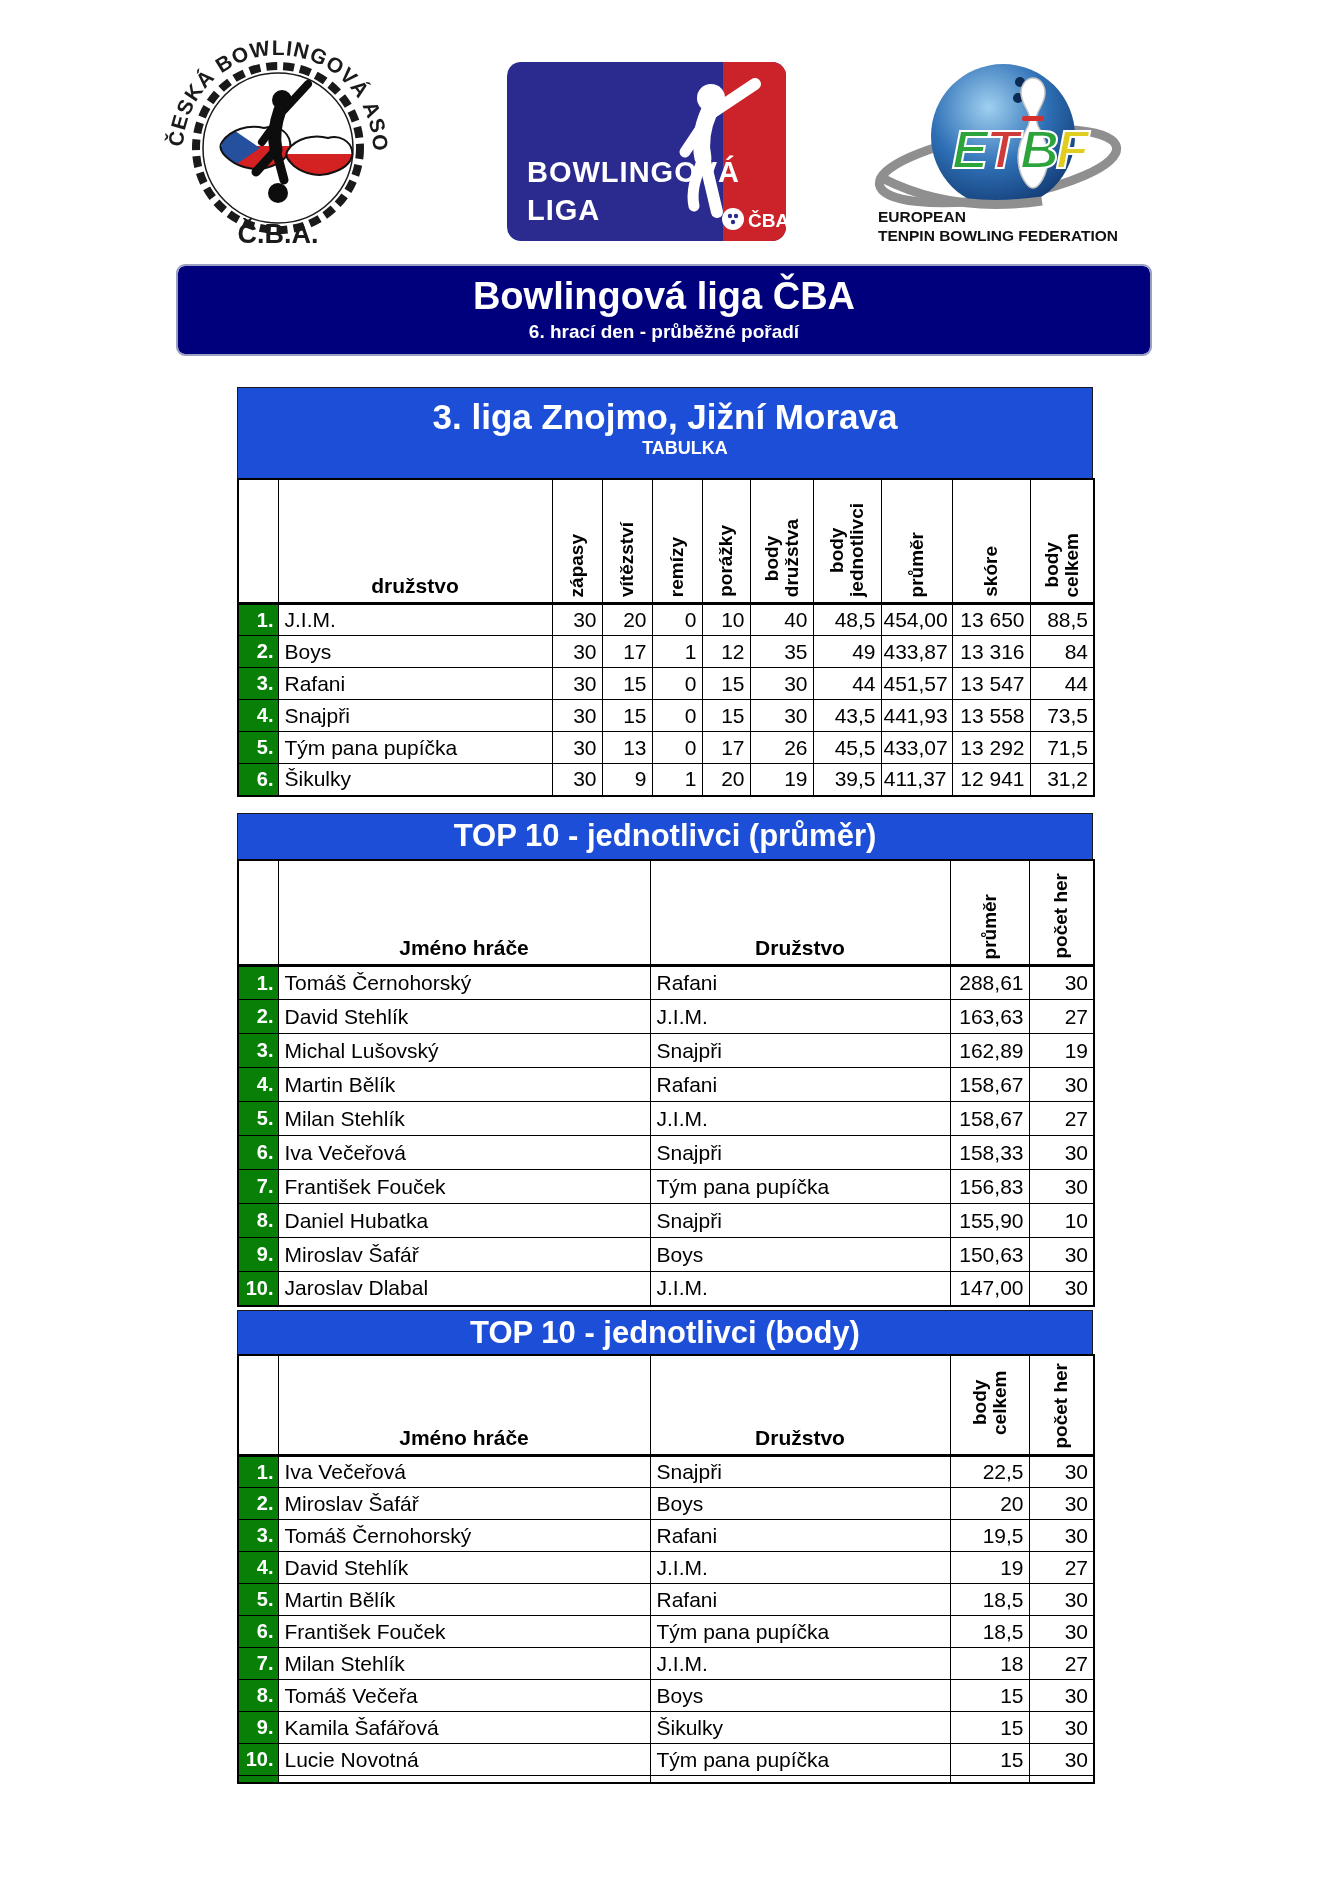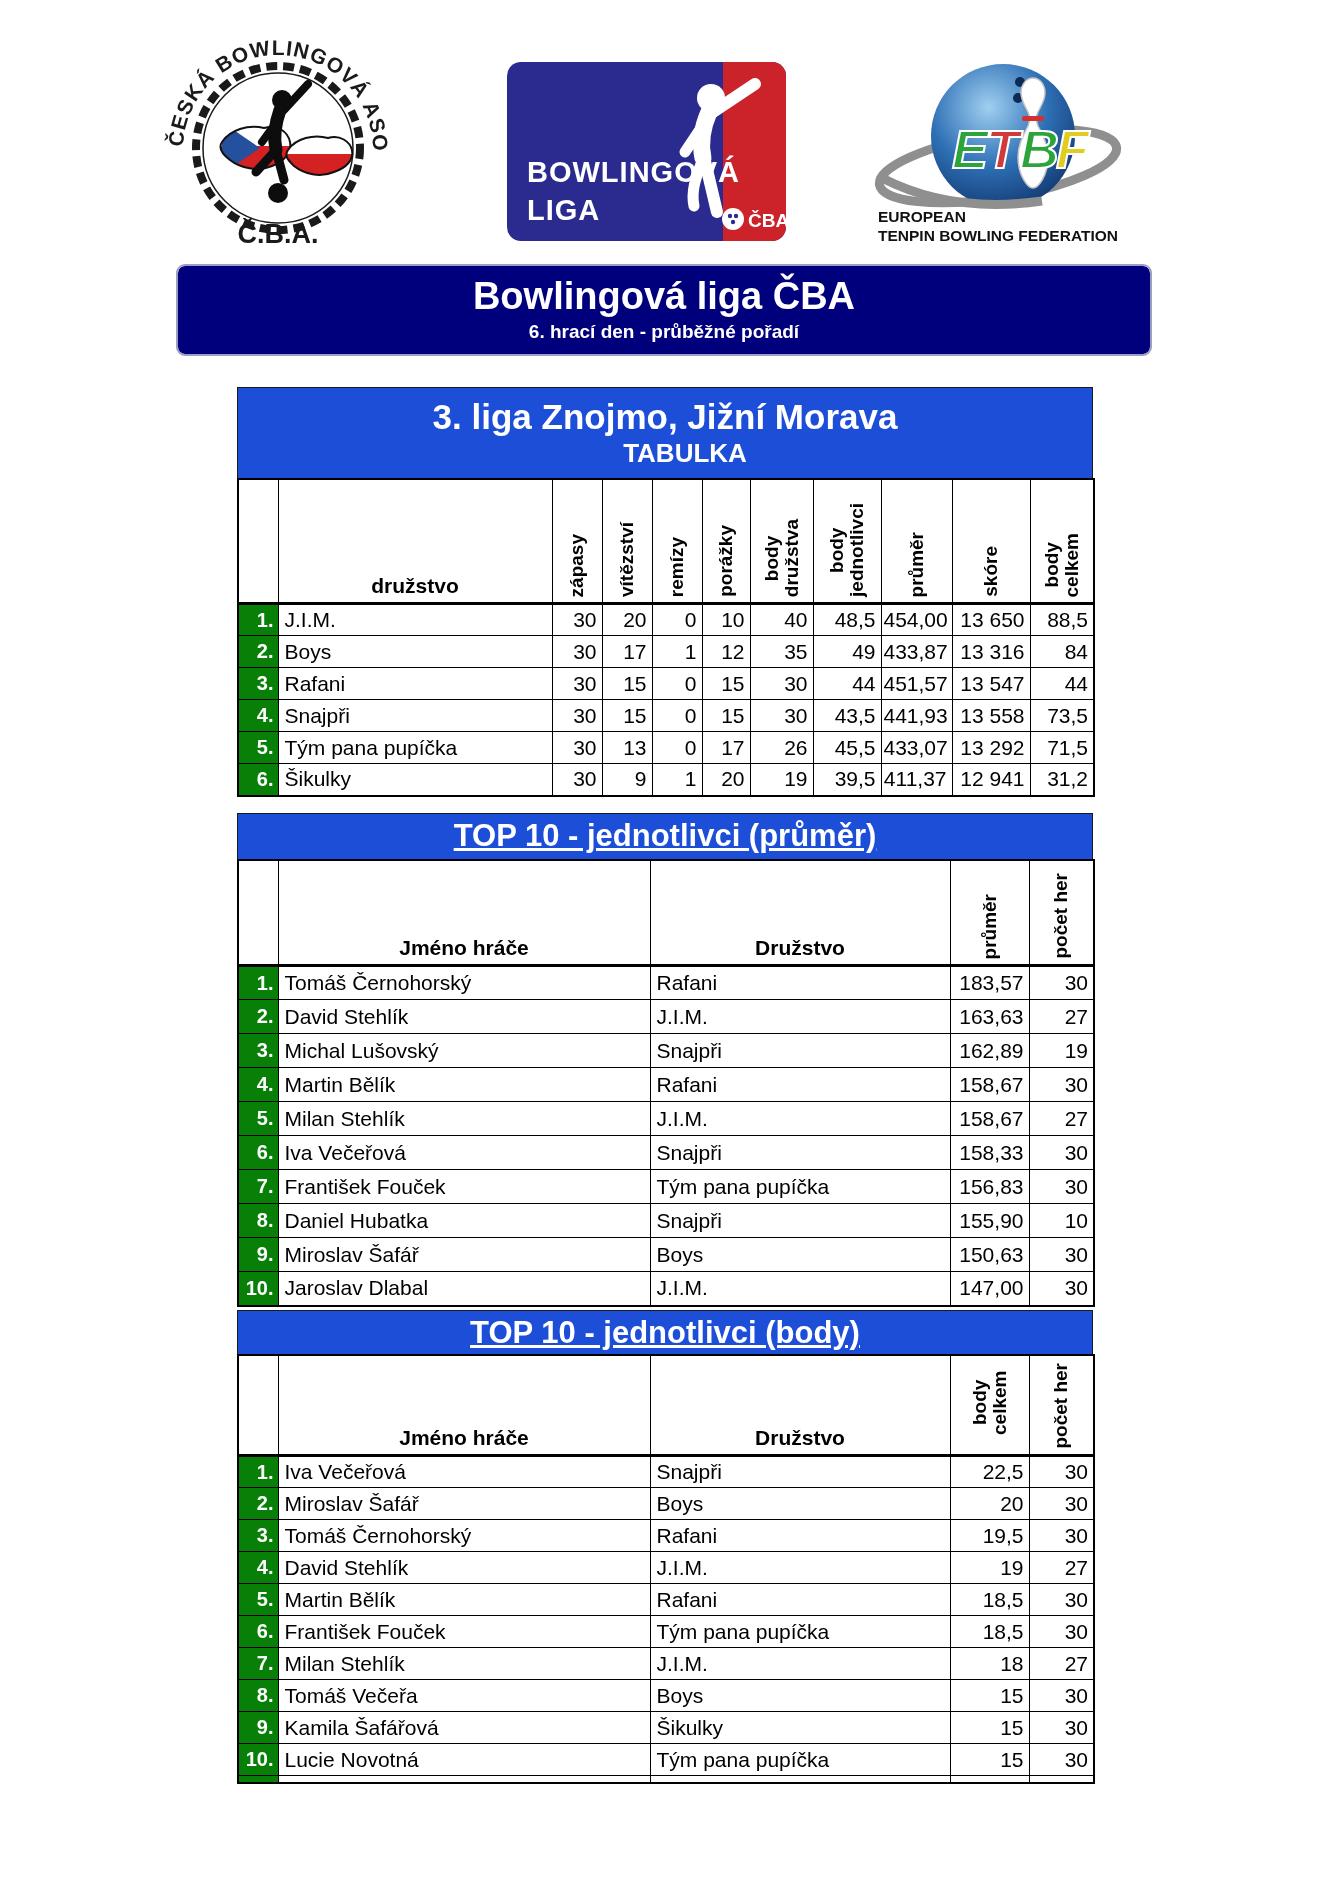--- a/index.html
+++ b/index.html
@@ -11,22 +11,22 @@
   .banner{left:178px;top:266px;width:972px;height:88px;background:#00007d;
           outline:2px solid #9aa0c4;text-align:center;color:#fff;border-radius:7px;}
   .banner-title{font-size:38px;font-weight:bold;margin-top:10px;line-height:1.1;}
   .banner-sub{font-size:19px;font-weight:bold;margin-top:3px;}
 
   
   .section{left:237px;width:856px;}
   .sec-title{background:#1d4ed8;color:#fff;text-align:center;font-weight:bold;
              border:1px solid #1a1a1a;border-bottom:none;box-sizing:border-box;}
   .sec-title .l1{font-size:35px;line-height:1.2;padding-top:8px;}
-  .sec-title .l2{font-size:26px;line-height:1.2;padding-left:40px;}
-  .sec-title .single{font-size:31px;line-height:44px;text-decoration:underline;}
+  .sec-title .l2{font-size:18px;line-height:1.2;padding-left:40px;}
+  .sec-title .single{font-size:31px;line-height:44px;}
 
   table{border-collapse:collapse;table-layout:fixed;width:856px;background:#fff;}
   td,th{border:1px solid #000;overflow:hidden;box-sizing:border-box;}
   table{border:2px solid #000;}
   tr.hdr th{border-bottom:3px solid #000;background:#fff;}
 
   th.rot{vertical-align:bottom;text-align:center;padding:0;}
   .hclip{display:flex;align-items:flex-end;justify-content:center;overflow:hidden;padding-bottom:5px;}
   .hclip.h116{height:117px;}
   .hclip.h97{height:98px;}
@@ -350,21 +350,21 @@
         <th class="rot">
               <div class="hclip h97">
                 <span class="vtext">počet her</span>
               </div>
             </th>
       </tr>
       <tr class="r34">
             <td class="rank">1.</td>
             <td class="name">Tomáš Černohorský</td>
             <td class="name">Rafani</td>
-            <td class="num">183,57</td>
+            <td class="num">288,61</td>
             <td class="num">30</td>
           </tr>
       <tr class="r34">
             <td class="rank">2.</td>
             <td class="name">David Stehlík</td>
             <td class="name">J.I.M.</td>
             <td class="num">163,63</td>
             <td class="num">27</td>
           </tr>
       <tr class="r34">

